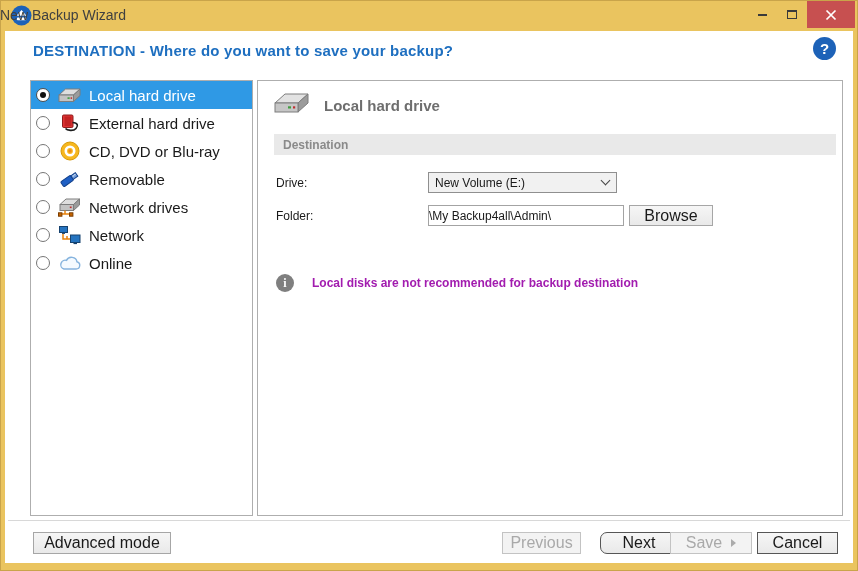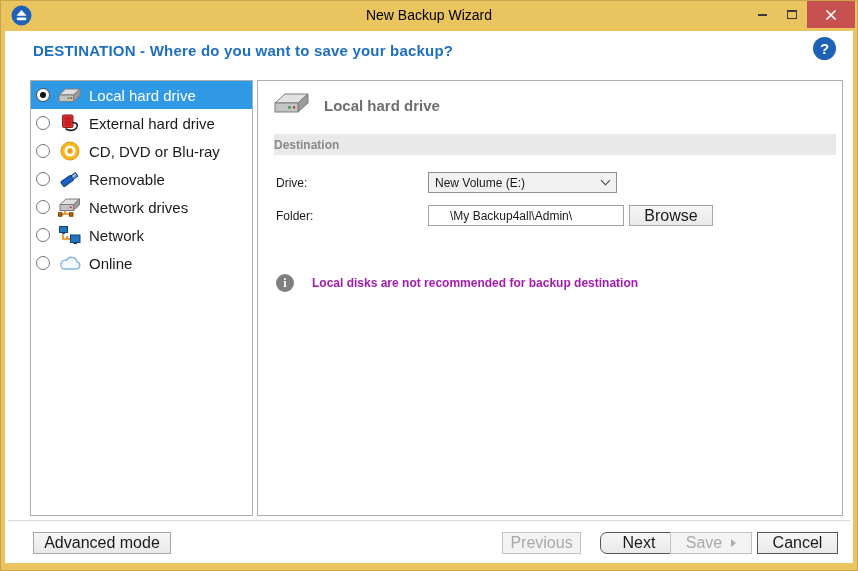--- a/index.html
+++ b/index.html
@@ -6,22 +6,22 @@
   body { font-family:"Liberation Sans", sans-serif; background:#888; }
   .window{
     position:relative; width:858px; height:571px;
     background:var(--titlebar,#eac45f);
     box-shadow: inset 0 0 0 1px #c9a44a;
     overflow:hidden;
   }
   
   .titlebar{ position:absolute; top:0; left:0; right:0; height:31px; }
   .app-icon{ position:absolute; left:11px; top:5px; width:21px; height:21px; }
-  .win-title{ position:absolute; left:0; right:0; top:7px; text-align:center;
-    font-size:14px; color:#000000; }
+  .win-title{ position:absolute; left:0; right:0; top:7px; 
+    font-size:14px; color:#404040; }
   .controls{ position:absolute; right:3px; top:1px; height:28px; display:flex; }
   .ctrl{ width:30px; height:27px; display:flex; align-items:center; justify-content:center; cursor:default; }
   .ctrl-close{ width:48px; background:var(--close,#c75050); }
   .glyph-min{ width:9px; height:2px; background:#3a3a3a; }
   .glyph-max{ width:10px; height:9px; border:1px solid #3a3a3a; border-top-width:2px; background:transparent; }
   
   .content{ position:absolute; left:5px; right:5px; top:31px; bottom:8px; background:#fff; }
   .page-title{ position:absolute; left:28px; top:11px; font-size:15px; font-weight:bold;
     color:var(--header-text,#1e6fc0); letter-spacing:0.2px; }
   .help{ position:absolute; right:17px; top:6px; width:23px; height:23px; border-radius:50%;
@@ -37,30 +37,30 @@
     flex:none; display:flex; align-items:center; justify-content:center; }
   .side-item.selected .radio{ border-color:#4c4c4c; }
   .radio.checked::after{ content:""; width:6px; height:6px; border-radius:50%; background:#101010; }
   .side-ico{ width:25px; height:20px; flex:none; display:flex; align-items:center; justify-content:center; }
   
   .main{ position:absolute; left:252px; right:10px; top:49px; bottom:47px;
     border:1px solid #aeaeae; background:#fff; }
   .main-header{ position:absolute; left:15px; top:9px; display:flex; align-items:center; gap:13px; }
   .main-title{ font-size:15px; font-weight:bold; color:#6e6e6e; }
   .section-bar{ position:absolute; left:16px; right:6px; top:53px; height:21px;
-    background:var(--section-bar,#e9e9e9); display:flex; align-items:center; padding-left:0;
+    background:var(--section-bar,#e9e9e9); display:flex; align-items:center; padding-left:9px;
     font-size:12px; font-weight:bold; color:#8a8a8a; }
   .fld-label{ position:absolute; left:18px; font-size:12px; color:#1a1a1a; }
   .combobox{ position:absolute; left:170px; top:91px; width:189px; height:21px;
     background:#f1f1f1; border:1px solid #8f8f8f; display:flex; align-items:center;
     justify-content:space-between; padding:0 7px 0 6px; font-size:12px; color:#1a1a1a; cursor:default;gap:28px; }
   .chevron{ width:7px; height:7px; border-right:1.5px solid #444; border-bottom:1.5px solid #444;
     transform:rotate(45deg); margin-top:-4px; }
   .textbox{ position:absolute; left:170px; top:124px; width:196px; height:21px;
-    border:1px solid #a3a3a3; font-size:12px; padding:0 21px; color:#1a1a1a;
+    border:1px solid #a3a3a3; font-size:12px; padding:0 0; color:#1a1a1a;
     font-family:"Liberation Sans", sans-serif; }
   .btn{ background:linear-gradient(#f6f6f6,#e9e9e9); border:1px solid #a6a6a6;
     font-size:16px; color:#1a1a1a; font-family:"Liberation Sans", sans-serif;
     display:flex; align-items:center; justify-content:center; cursor:pointer; }
   .browse{ position:absolute; left:371px; top:124px; width:84px; height:21px; }
   .info-row{ position:absolute; left:18px; top:193px; display:flex; align-items:center; gap:18px; }
   .info-ico{ width:18px; height:18px; border-radius:50%; background:#7f7f7f; color:#fff;
     font-weight:bold; font-size:12px; font-family:"Liberation Serif", serif;
     display:flex; align-items:center; justify-content:center; }
   .info-text{ font-size:12px; font-weight:600; color:#a21caf; }

